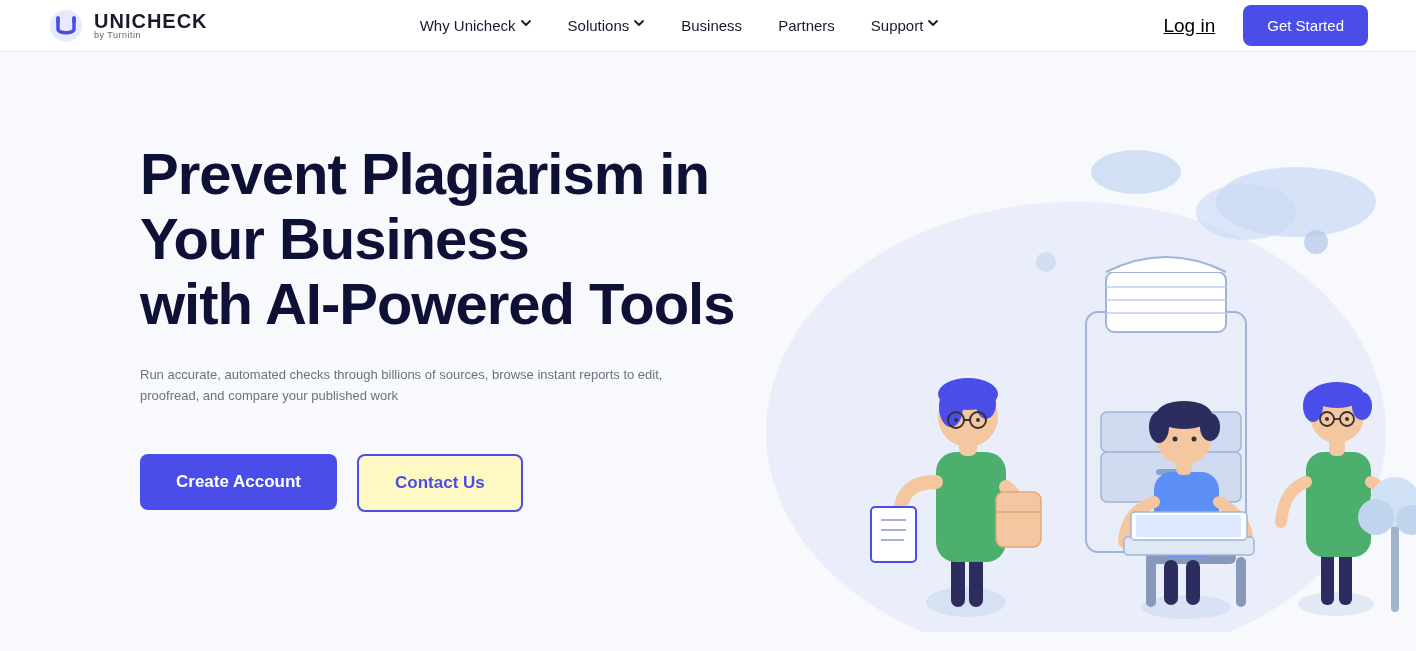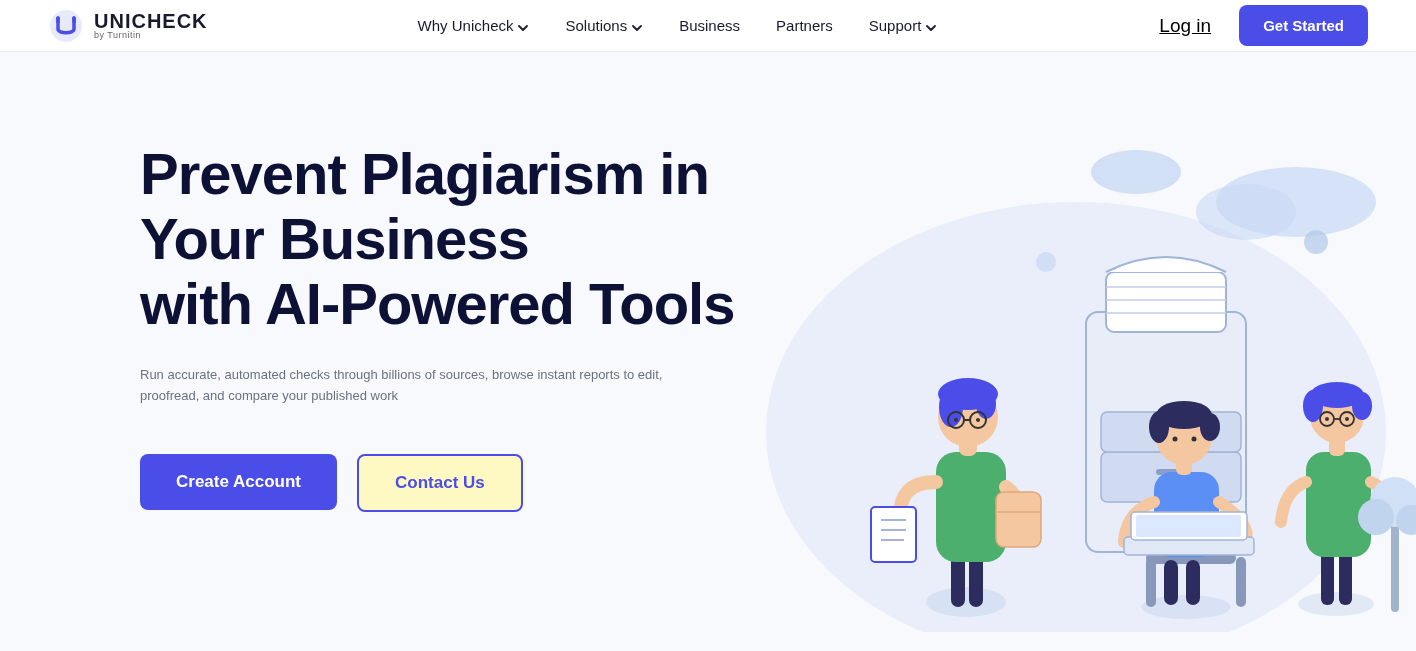--- a/index.html
+++ b/index.html
@@ -42,21 +42,21 @@
       color: #666;
       letter-spacing: 0.5px;
     }
     .nav-links {
       display: flex;
       align-items: center;
       gap: 8px;
     }
     .nav-item {
       display: flex;
-      align-items: flex-end;
+      align-items: flex-start;
       gap: 4px;
       padding: 8px 14px;
       font-size: 15px;
       color: #1a1a2e;
       font-weight: 500;
       cursor: pointer;
       border-radius: 6px;
       transition: background 0.15s;
       white-space: nowrap;
     }
@@ -77,21 +77,21 @@
       cursor: pointer;
       padding: 8px 12px;
       border-radius: 6px;
       transition: background 0.15s;
       text-decoration: underline;
     }
     .btn-get-started {
       background: #4a4de7;
       color: #fff;
       font-size: 15px;
-      font-weight: 700;
+      font-weight: 400;
       padding: 12px 24px;
       border-radius: 8px;
       cursor: pointer;
       border: none;
       transition: background 0.15s;
       white-space: nowrap;
     }
 
     
     .hero {

